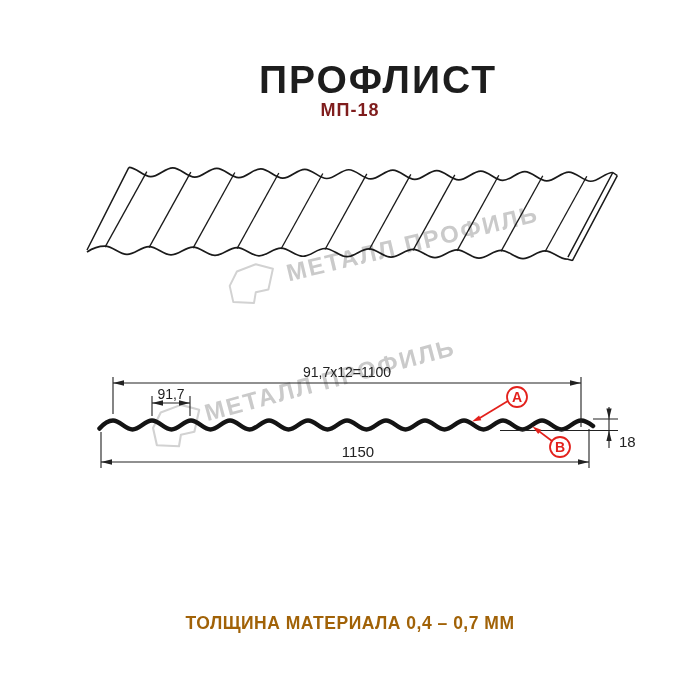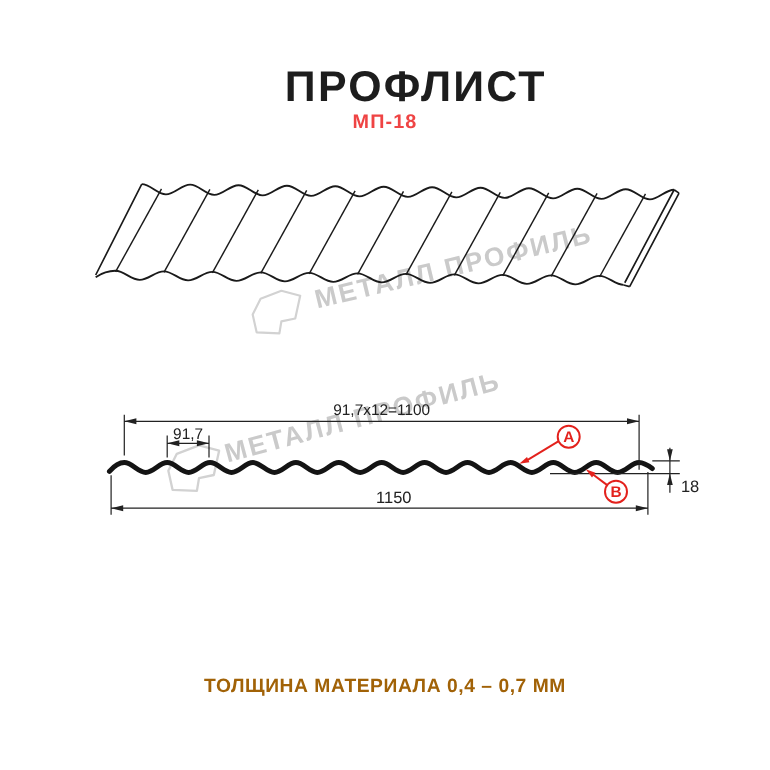--- a/index.html
+++ b/index.html
@@ -1,21 +1,21 @@
 <!DOCTYPE html>
 <html><head>
 <meta charset="utf-8">
 <style>
   html,body{margin:0;padding:0;background:#fff;}
   .page{position:relative;width:700px;height:700px;background:#ffffff;overflow:hidden;
         font-family:"Liberation Sans",sans-serif;}
   .title{position:absolute;top:60px;left:0;width:700px;text-align:center;
          font-size:39px;line-height:39px;font-weight:bold;letter-spacing:2px;color:#1d1d1d;z-index:3;padding-left:28px;}
   .subtitle{position:absolute;top:101px;left:0;width:700px;text-align:center;
-         font-size:18px;line-height:18px;font-weight:bold;letter-spacing:1px;color:#ef4444;z-index:3;}
+         font-size:18px;line-height:18px;font-weight:bold;letter-spacing:1px;color:#7f1d1d;z-index:3;}
   .footer-note{position:absolute;top:614px;left:0;width:700px;text-align:center;
          font-size:17.5px;line-height:18px;font-weight:bold;letter-spacing:0.5px;color:#a16207;z-index:3;}
   .wm-text{position:absolute;white-space:nowrap;font-weight:bold;font-size:24px;line-height:24px;
          letter-spacing:2px;color:#cacaca;z-index:1;transform-origin:0 0;}
   .wm-text1{left:284px;top:262px;transform:rotate(-13.5deg);}
   .wm-text2{left:202px;top:402px;transform:rotate(-15deg);}
   .wm-logo{position:absolute;z-index:1;}
   .wm-logo1{left:227px;top:261px;}
   .wm-logo2{left:150px;top:402px;}
   .drawing{position:absolute;left:0;top:0;z-index:2;}

